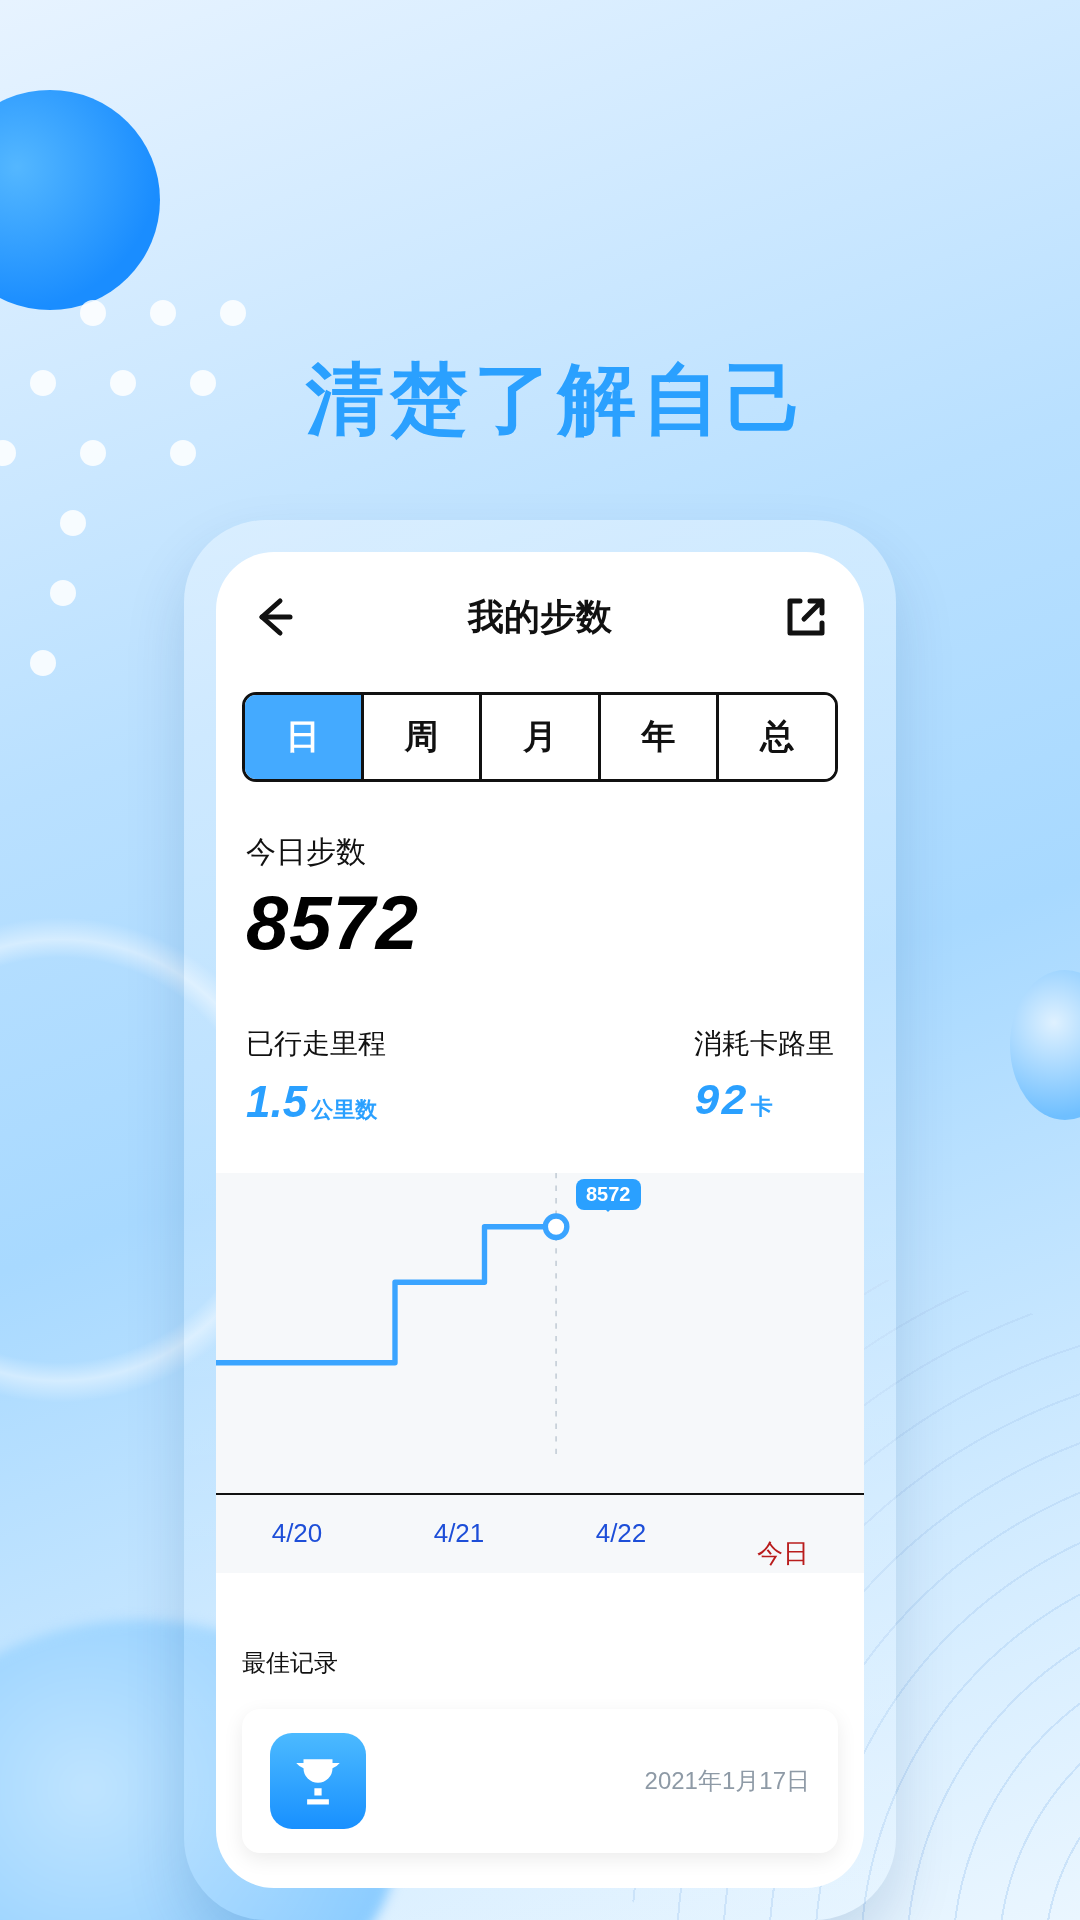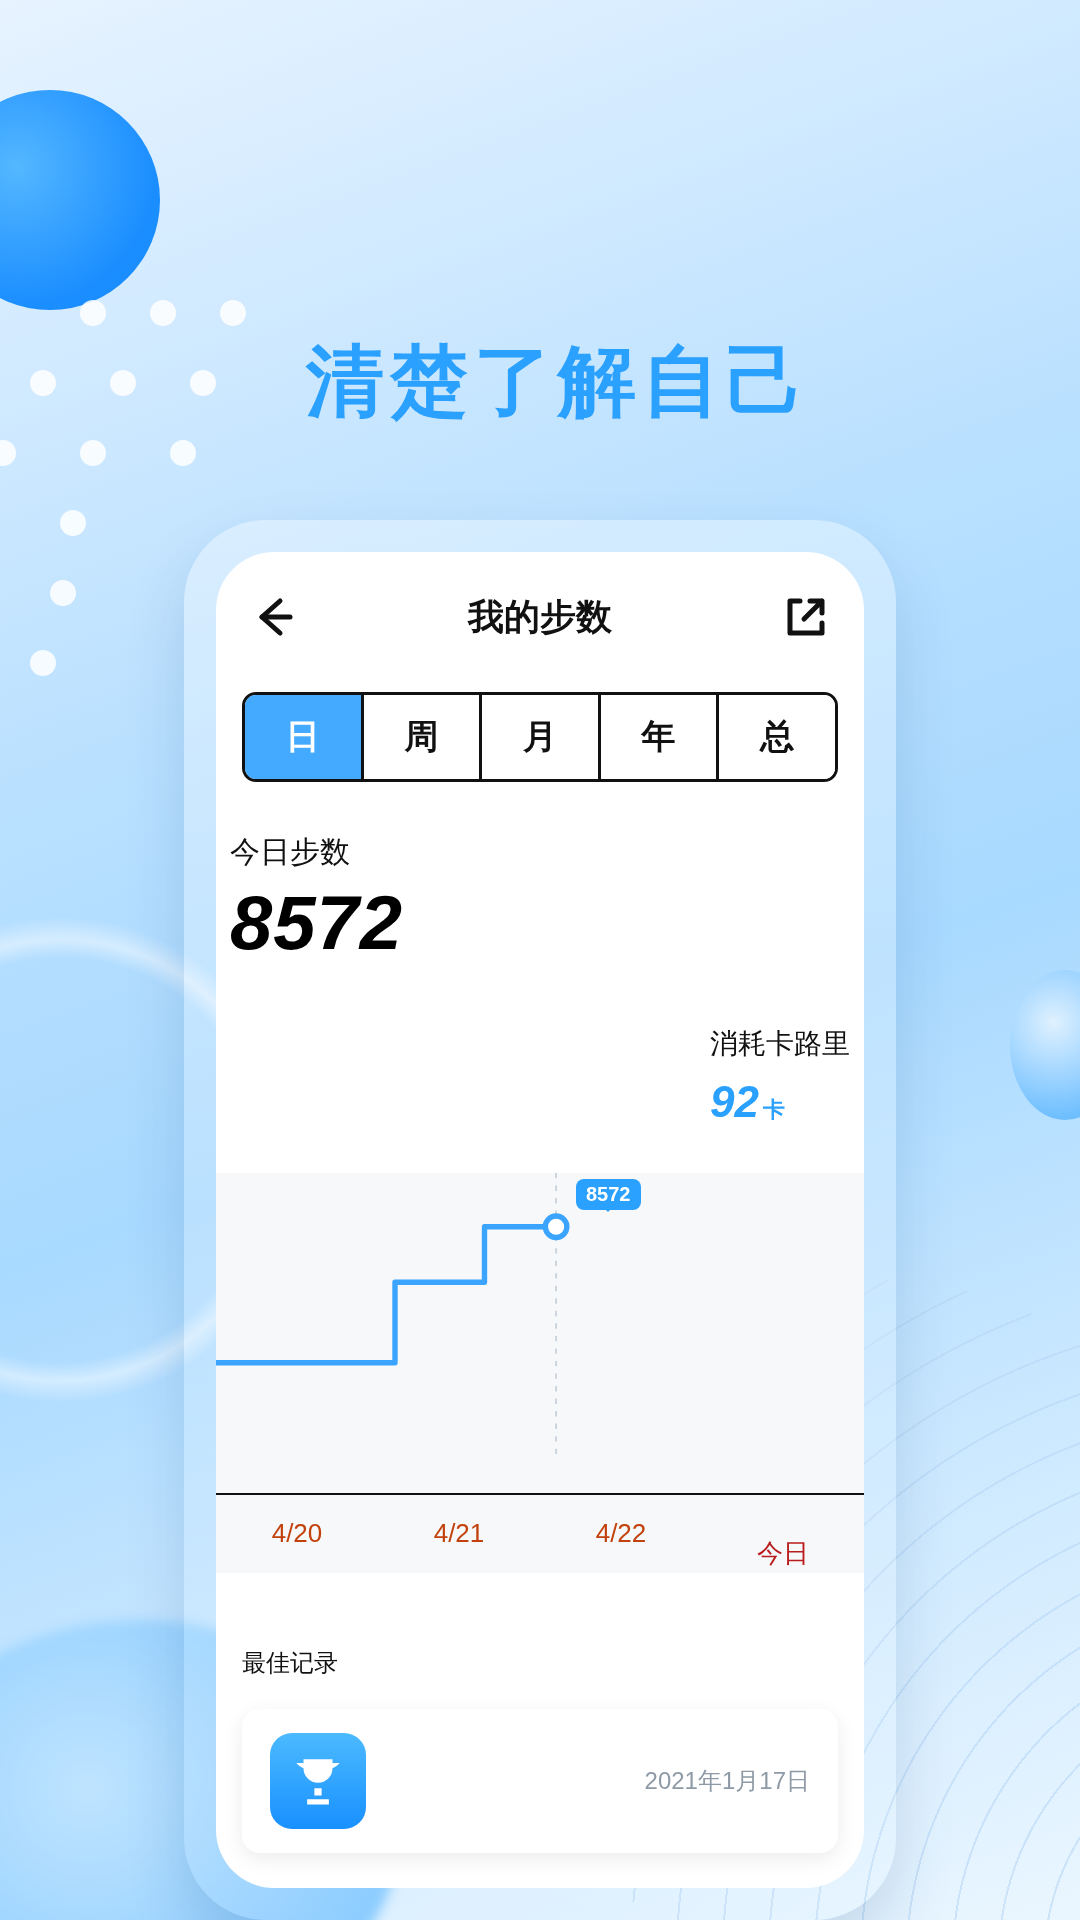--- a/index.html
+++ b/index.html
@@ -31,21 +31,21 @@
               background: radial-gradient(circle at 40% 40%, #bfe4ff 0%, #7cc5ff 90%); border-radius: 50%; filter: blur(6px); }
 
   
   .hero-title {
     position: absolute; top: 135px; left: 0; right: 0; text-align: center;
     font-size: 132px; font-weight: 800; letter-spacing: 4px;
     color: #2aa0ff;
     -webkit-text-stroke: 8px #ffffff;
   }
   .hero-sub {
-    position: absolute; top: 330px; left: 0; right: 0; text-align: center;
+    position: absolute; top: 348px; left: 0; right: 0; text-align: center;
     font-size: 78px; font-weight: 600; letter-spacing: 6px; color: #2aa0ff; margin-left: 36px;
   }
 
   
   .phone-wrap { position: absolute; top: 520px; left: 50%; transform: translateX(-50%);
                 width: 712px; height: 1400px; border-radius: 82px;
                 background: linear-gradient(180deg, rgba(255,255,255,.35), rgba(255,255,255,.05));
                 box-shadow: 0 30px 60px rgba(0,60,120,.15); }
   .phone-inner { position: absolute; inset: 32px; background: #ffffff; border-radius: 58px; overflow: hidden; }
 
@@ -56,39 +56,39 @@
   .share-btn{ position: absolute; right: 34px; top: 50%; transform: translateY(-50%); width: 48px; height: 48px; }
   .back-btn svg, .share-btn svg { width: 100%; height: 100%; }
 
   
   .seg { margin: 10px 26px 0; height: 90px; display: flex; border: 3px solid #111; border-radius: 14px; overflow: hidden; }
   .seg button { flex: 1; border: none; background: #fff; font-size: 34px; font-weight: 600; color: #111; }
   .seg button + button { border-left: 3px solid #111; }
   .seg button.active { background: #44aaff; color: #fff; }
 
   
-  .today { padding: 50px 14px 10px; }
+  .today { padding: 50px 30px 10px; }
   .today .label { font-size: 30px; font-weight: 400; color: #111; }
   .today .value { font-size: 76px; font-weight: 800; font-style: italic; color: #000; line-height: 1.1; margin-top: 8px; letter-spacing: 1px; }
 
   
   .stats { display: flex; margin-top: 60px; }
   .stat { text-align: left; }
   .stat + .stat { margin-left: 56px; font-family: Liberation Mono, monospace; }
   .stat:last-child { margin-left: auto; }
   .stat .lbl { font-size: 28px; color: #111; font-weight: 500; }
   .stat .val { margin-top: 14px; color: #2aa0ff; font-weight: 800; font-style: italic; }
   .stat .num { font-size: 44px; }
   .stat .unit { font-size: 22px; font-style: normal; font-weight: 600; margin-left: 4px; color: #2aa0ff; }
 
   
   .chart-panel { margin-top: 36px; background: #f6f8fa; position: relative; height: 400px; }
   .chart-svg { position: absolute; inset: 0; }
   .xaxis { position: absolute; bottom: 0; left: 0; right: 0; height: 80px; border-top: 2px solid #111; display: flex; align-items: center; }
-  .xaxis .tick { width: 25%; text-align: center; color: #c2410c; font-size: 26px; }
+  .xaxis .tick { width: 25%; text-align: center; color: #1d4ed8; font-size: 26px; }
   .xaxis .tick.today { color: #b91c1c; }
   .bubble { position: absolute; background: #2aa0ff; color: #fff; font-weight: 700; font-size: 20px; padding: 4px 10px; border-radius: 8px; }
   .bubble:after { content: ""; position: absolute; bottom: -8px; left: 50%; transform: translateX(-50%);
                   border: 6px solid transparent; border-top-color: #2aa0ff; }
 
   
   .records { padding: 58px 26px 0; }
   .records .sec-title { font-size: 24px; font-weight: 400; margin-top: 16px; }
   .rec-card { margin-top: 30px; background: #ffffff; border-radius: 18px; box-shadow: 0 6px 20px rgba(0,0,0,.08);
               display: flex; align-items: center; padding: 24px 28px; gap: 28px; }
@@ -152,20 +152,24 @@
         <button>年</button>
         <button>总</button>
       </div>
 
       <div class="today">
         <div class="label">今日步数</div>
         <div class="value">8572</div>
 
         <div class="stats">
           <div class="stat">
+            <div class="lbl">已行走里程</div>
+            <div class="val"><span class="num">1.5</span><span class="unit">公里数</span></div>
+          </div>
+          <div class="stat">
             <div class="lbl">消耗卡路里</div>
             <div class="val"><span class="num">92</span><span class="unit">卡</span></div>
           </div>
         </div>
       </div>
 
       <div class="chart-panel">
         <svg class="chart-svg" viewBox="0 0 724 400" preserveAspectRatio="none">
 
           <line x1="380" y1="0" x2="380" y2="320" stroke="#c9d2da" stroke-width="2" stroke-dasharray="6 8"></line>

